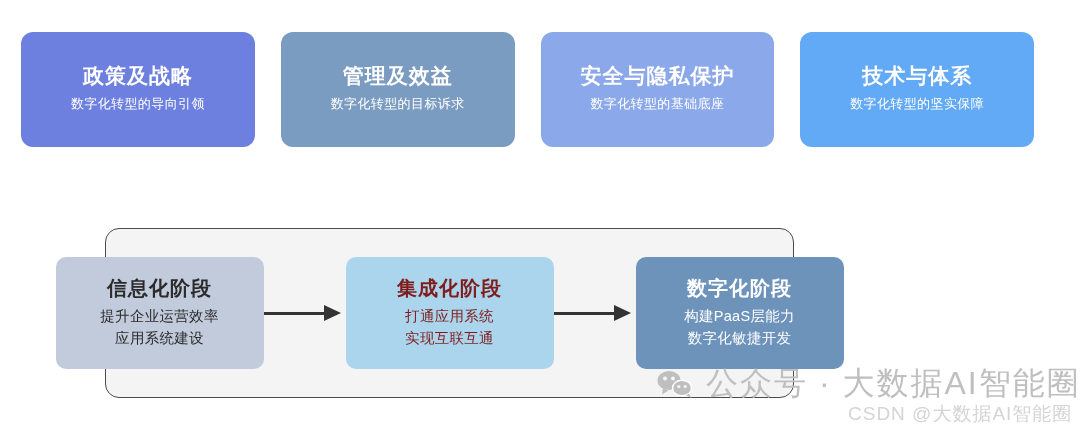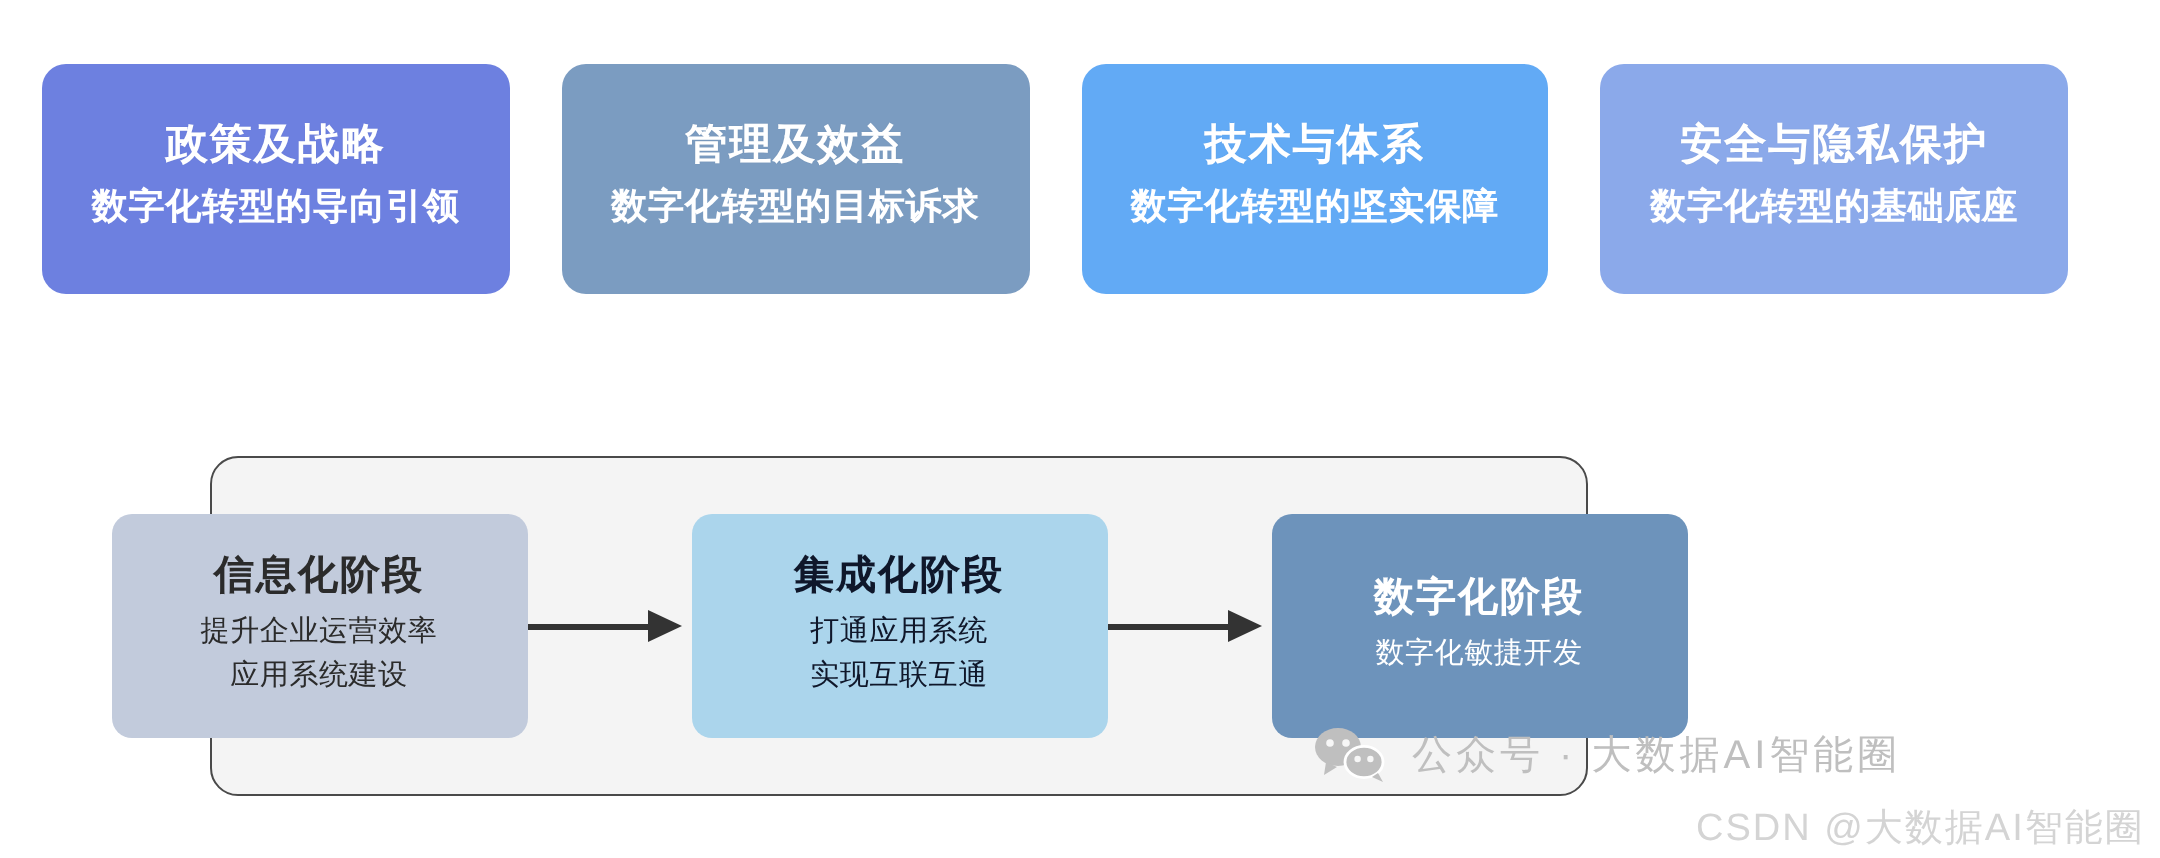--- a/index.html
+++ b/index.html
@@ -38,22 +38,22 @@
   }
   .pillar-title {
     font-size: 21px;
     font-weight: bold;
     letter-spacing: 1px;
     line-height: 1.25;
     margin-bottom: 7px;
     text-shadow: 0 0 1px rgba(0,0,0,0.06);
   }
   .pillar-sub {
-    font-size: 18px;
-    font-weight: bold;
+    font-size: 13px;
+    font-weight: normal;
     letter-spacing: 0.4px;
     line-height: 1.2;
   }
 
   
   #evolution-panel {
     position: absolute;
     left: 105px;
     top: 228px;
     width: 689px;
@@ -124,21 +124,21 @@
 
   
   #wechat-watermark {
     position: absolute;
     left: 655px;
     top: 362px;
     display: flex;
     align-items: center;
     gap: 11px;
     color: #bfbfbf;
-    font-size: 20px;
+    font-size: 32px;
     letter-spacing: 2px;
     white-space: nowrap;
     pointer-events: none;
   }
   #wechat-icon {
     width: 40px;
     height: 30px;
     position: relative;
     flex: none;
   }
@@ -162,59 +162,60 @@
   <div class="pillar-card" style="background: rgb(109, 128, 224);">
     <div class="pillar-title">政策及战略</div>
     <div class="pillar-sub">数字化转型的导向引领</div>
   </div>
 
   <div class="pillar-card" style="background: rgb(123, 156, 193);">
     <div class="pillar-title">管理及效益</div>
     <div class="pillar-sub">数字化转型的目标诉求</div>
   </div>
 
+  <div class="pillar-card" style="background: rgb(139, 169, 234);">
+    <div class="pillar-title">安全与隐私保护</div>
+    <div class="pillar-sub">数字化转型的基础底座</div>
+  </div>
+
   <div class="pillar-card" style="background: rgb(98, 170, 245);">
     <div class="pillar-title">技术与体系</div>
     <div class="pillar-sub">数字化转型的坚实保障</div>
-  </div>
-
-  <div class="pillar-card" style="background: rgb(139, 169, 234);">
-    <div class="pillar-title">安全与隐私保护</div>
-    <div class="pillar-sub">数字化转型的基础底座</div>
   </div>
 
 </div>
 
 <div id="evolution-panel" style="background: rgb(244, 244, 244); border-color: rgb(74, 74, 74);">
   <div id="stage-flow">
 
     <div class="stage-box" style="background: rgb(194, 203, 220); color: rgb(43, 43, 43);">
       <div class="stage-title">信息化阶段</div>
       <div class="stage-line">提升企业运营效率</div>
       <div class="stage-line">应用系统建设</div>
     </div>
 
     <div class="flow-arrow">
       <div class="shaft" style="background: rgb(51, 51, 51);"></div>
       <div class="head" style="border-left-color: rgb(51, 51, 51);"></div>
     </div>
 
-    <div class="stage-box" style="background: rgb(171, 213, 236); color: #0f172a;">
+    <div class="stage-box" style="background: rgb(171, 213, 236); color: #7f1d1d;">
       <div class="stage-title">集成化阶段</div>
       <div class="stage-line">打通应用系统</div>
       <div class="stage-line">实现互联互通</div>
     </div>
 
     <div class="flow-arrow">
       <div class="shaft" style="background: rgb(51, 51, 51);"></div>
       <div class="head" style="border-left-color: rgb(51, 51, 51);"></div>
     </div>
 
     <div class="stage-box" style="background: rgb(109, 147, 187); color: rgb(255, 255, 255);">
       <div class="stage-title">数字化阶段</div>
+      <div class="stage-line">构建PaaS层能力</div>
       <div class="stage-line">数字化敏捷开发</div>
     </div>
 
   </div>
 </div>
 
 <div id="wechat-watermark">
   <span id="wechat-icon">
     <svg width="40" height="30" viewBox="0 0 40 30" xmlns="http://www.w3.org/2000/svg">
       <ellipse cx="14" cy="11.5" rx="11.5" ry="9.5" fill="#bfbfbf"></ellipse>

